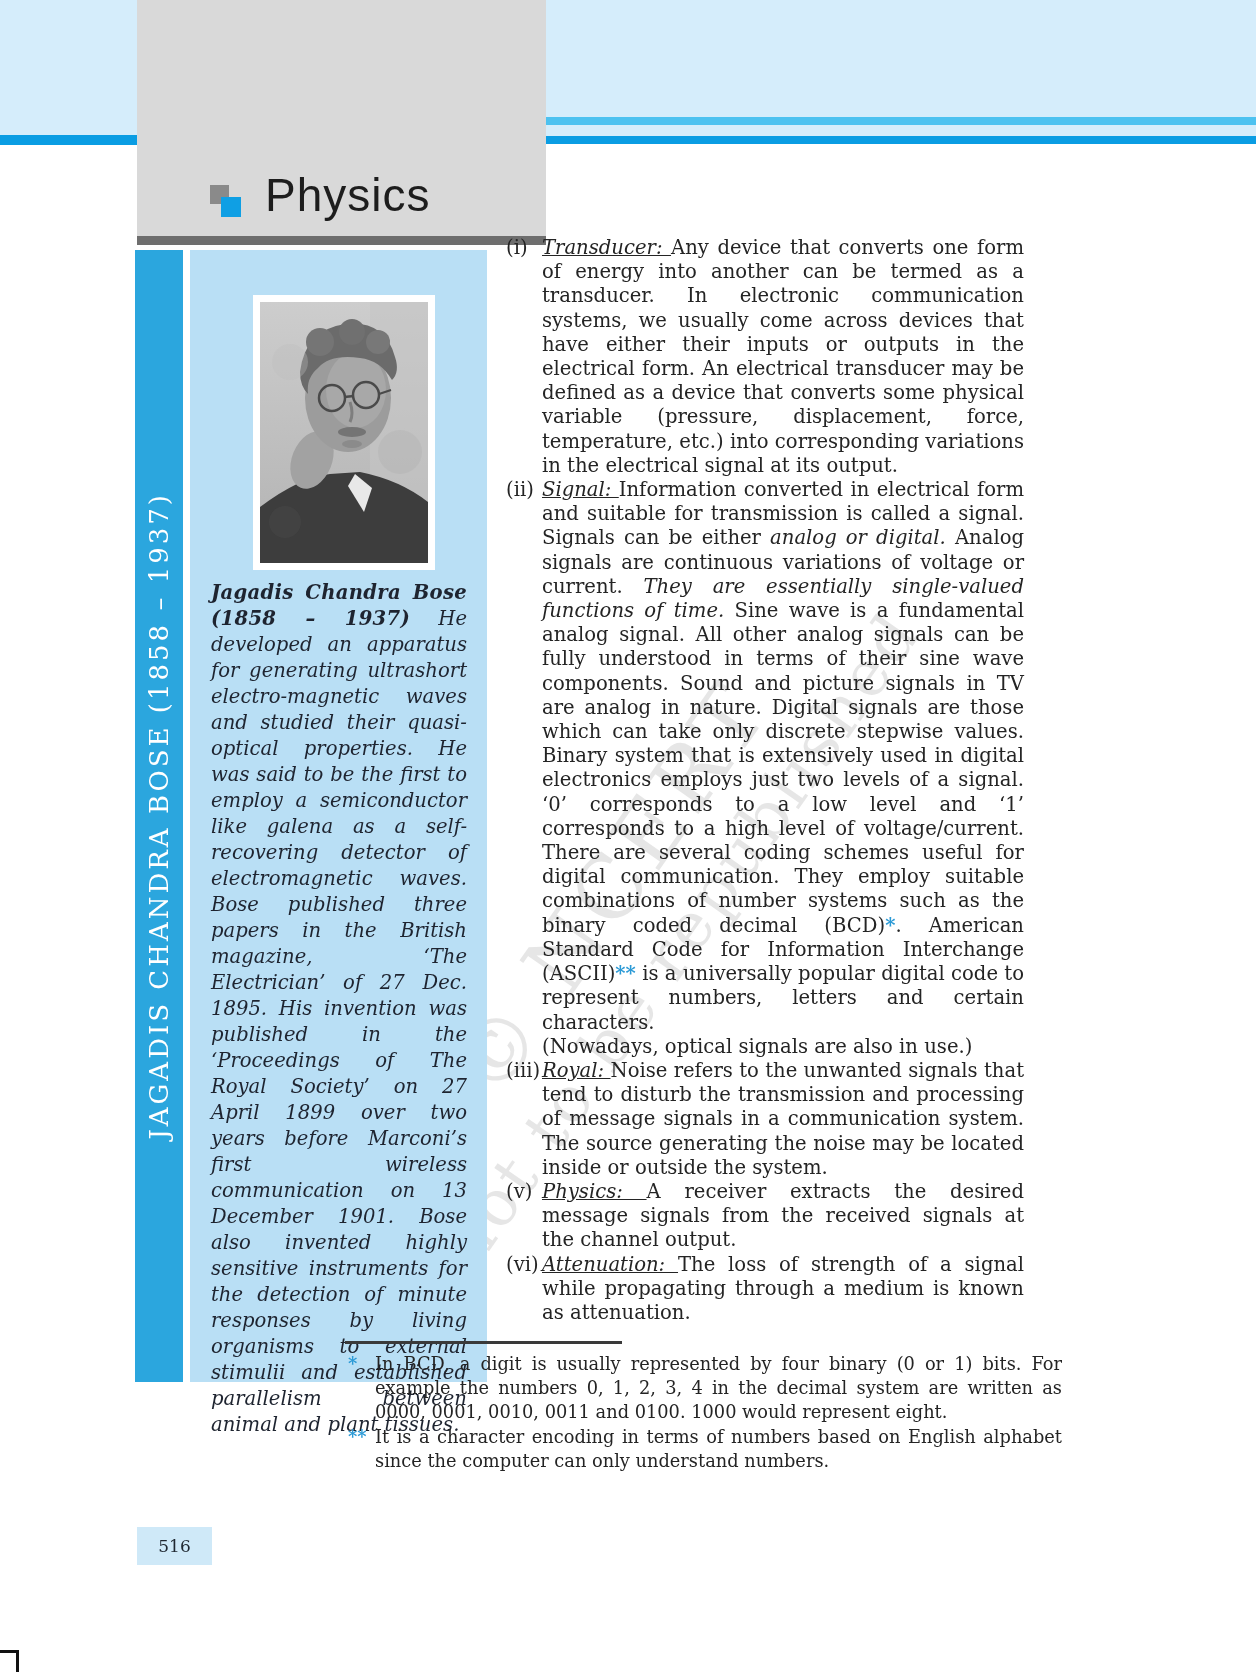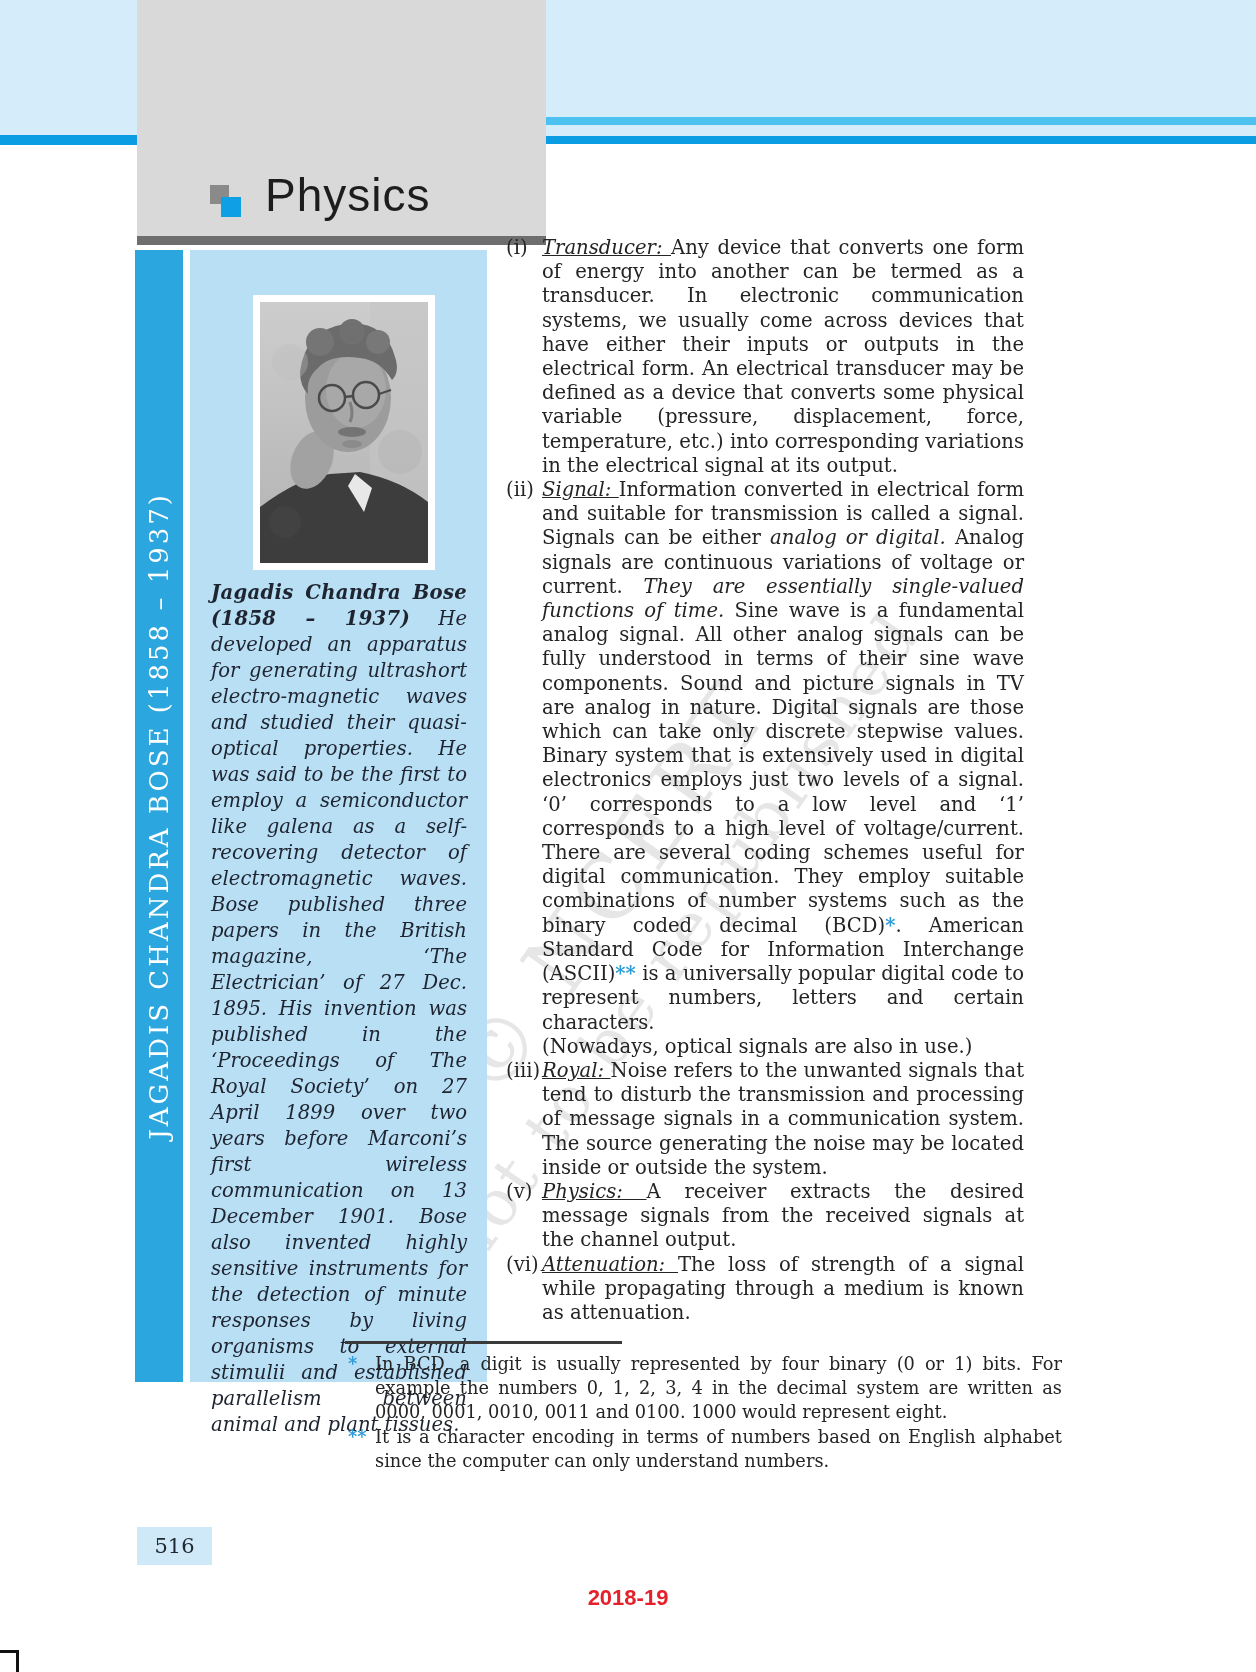--- a/index.html
+++ b/index.html
@@ -53,21 +53,21 @@
 
   
   .fn-rule{position:absolute;left:345px;top:1341px;width:277px;height:3px;background:#3a3a3a;z-index:2;}
   .footnotes{position:absolute;left:348px;top:1352px;width:714px;z-index:2;
              font-size:17.8px;line-height:24.2px;color:#242424;}
   .fn{position:relative;padding-left:27px;text-align:justify;}
   .fn .mark{position:absolute;left:0;top:0;color:var(--accent_blue);font-weight:bold;}
 
   
   .pagenum{position:absolute;left:137px;top:1527px;width:75px;height:38px;background:var(--pagenum_bg);
-           display:flex;align-items:center;justify-content:center;font-size:21px;color:#1f2730;z-index:2;}
+           display:flex;align-items:center;justify-content:center;font-size:17px;color:#1f2730;z-index:2;}
   .year{position:absolute;left:0;top:1585px;width:1256px;text-align:center;z-index:2;
         font-family:"Liberation Sans",sans-serif;font-weight:bold;font-size:22px;color:var(--footer_red);}
 
   
   .watermark{position:absolute;left:160px;top:430px;width:960px;height:960px;z-index:1;
              display:flex;flex-direction:column;align-items:center;justify-content:center;
              transform:rotate(-55deg);pointer-events:none;opacity:.22;color:#8f8f8f;
              font-family:"DejaVu Serif",serif;}
   .watermark .w1{font-size:86px;letter-spacing:6px;white-space:nowrap;}
   .watermark .w2{font-size:64px;letter-spacing:4px;white-space:nowrap;}
@@ -154,15 +154,14 @@
       <div class="item"><span class="ilabel">(vi)</span><span class="term">Attenuation: </span><span>The loss of strength of a signal while propagating through a medium is known as attenuation.</span></div>
     </div>
 
   <div class="fn-rule"></div>
   <div class="footnotes">
       <div class="fn"><span class="mark">*</span><span>In BCD, a digit is usually represented by four binary (0 or 1) bits. For example the numbers 0, 1, 2, 3, 4 in the decimal system are written as 0000, 0001, 0010, 0011 and 0100. 1000 would represent eight.</span></div>
       <div class="fn"><span class="mark">**</span><span>It is a character encoding in terms of numbers based on English alphabet since the computer can only understand numbers.</span></div>
     </div>
 
   <div class="pagenum">516</div>
-  <div class="year">2018-19</div>
 
 </div>
 
 </body></html>

